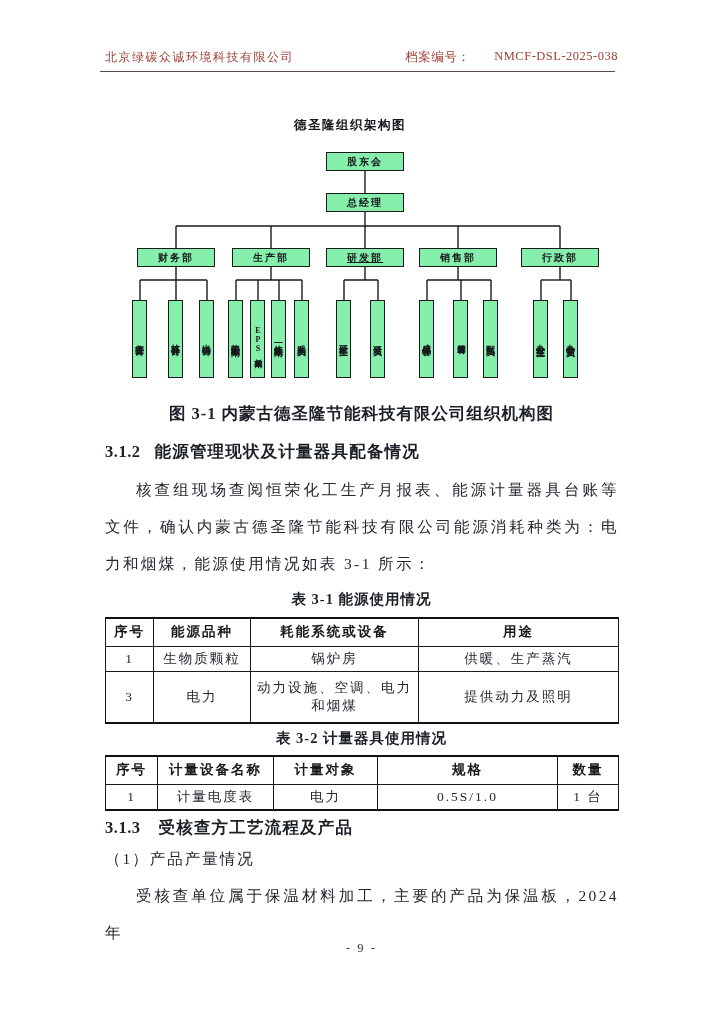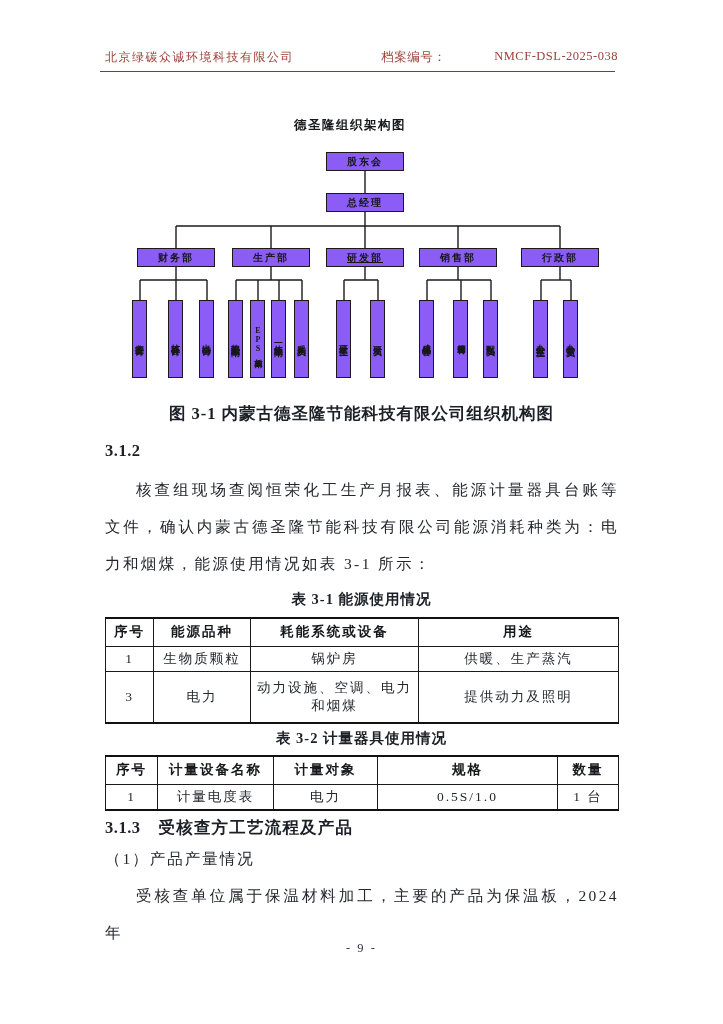--- a/index.html
+++ b/index.html
@@ -12,32 +12,32 @@
   .abs { position:absolute; }
 
   
   .pg-header {
     left:105px; top:49px; width:513px;
     display:flex; justify-content:space-between; align-items:baseline;
     color:#9c4137;
   }
   .pg-header .company { font-size:12px; letter-spacing:1.5px; }
   .pg-header .archive { font-size:12.5px; letter-spacing:0.5px; display:flex; gap:24px; }
-  .pg-header .archive .num { letter-spacing:0.5px;margin-left:24px; }
+  .pg-header .archive .num { letter-spacing:0.5px; }
   .header-rule { left:100px; top:71px; width:515px; border-top:1.5px solid #5a4a43; }
 
   
   .orgchart { left:0; top:115px; width:723px; height:270px; }
   .org-title {
     position:absolute; left:0; top:2px; width:700px; text-align:center;
     font-weight:bold; font-size:12.5px; letter-spacing:1.5px; color:#16181c;
   }
   .org-lines { position:absolute; left:0; top:0; }
   .obox {
-    position:absolute; background:#8b5cf6; border:1.5px solid #1a1a1a;
+    position:absolute; background:#86efac; border:1.5px solid #1a1a1a;
     display:flex; align-items:center; justify-content:center;
     font-weight:bold; color:#16181c;
   }
   .ob-wide { width:78px; height:19px; font-size:10px; letter-spacing:2px; }
   .ob-leaf {
     width:15px; height:78px;
     writing-mode:vertical-rl; text-orientation:upright;
     font-size:9px; letter-spacing:1px; line-height:12px;
   }
   .ob-leaf.tight { font-size:8px; letter-spacing:0; }
@@ -174,20 +174,21 @@
   <div class="obox ob-leaf" style="left:483px; top:185px;">配送员</div>
 
   <div class="obox ob-leaf" style="left:533px; top:185px;">办公室主任</div>
   <div class="obox ob-leaf" style="left:563px; top:185px;">办公室专员</div>
 </div>
 
 <div class="abs fig-caption">图 3-1 内蒙古德圣隆节能科技有限公司组织机构图</div>
 
 <div class="abs sec-head s312">
   <span class="num">3.1.2</span>
+  <span>能源管理现状及计量器具配备情况</span>
 </div>
 <div class="abs body-para para1">核查组现场查阅恒荣化工生产月报表、能源计量器具台账等文件，确认内蒙古德圣隆节能科技有限公司能源消耗种类为：电力和烟煤，能源使用情况如表 3-1 所示：</div>
 
 <div class="abs tbl-title t1-title">表 3-1 能源使用情况</div>
 <table class="doc t1">
   <colgroup>
       <col style="width:48px">
       <col style="width:97px">
       <col style="width:168px">
       <col style="width:200px">

